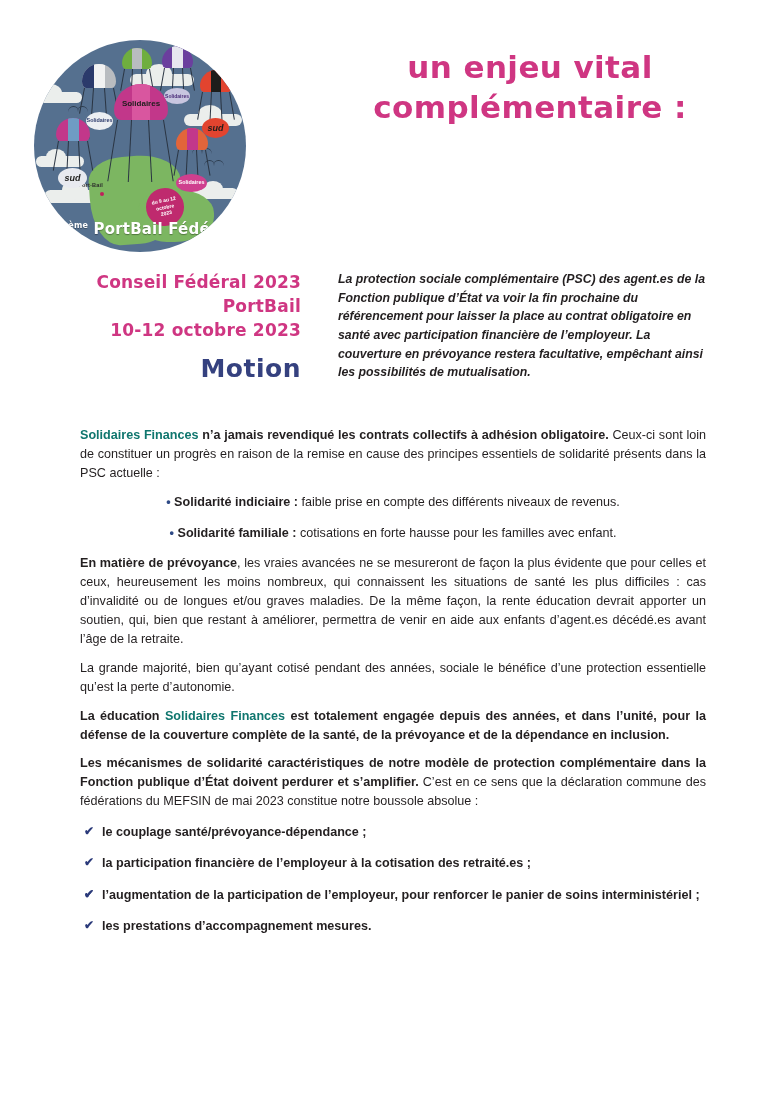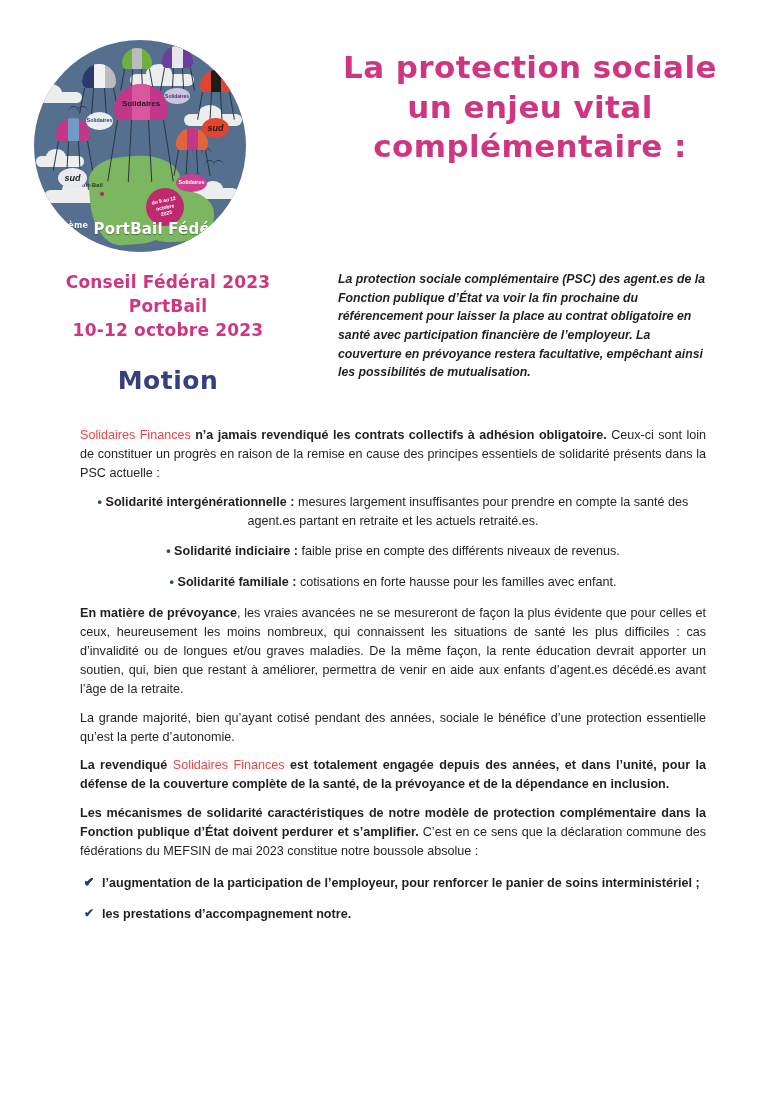--- a/index.html
+++ b/index.html
@@ -185,35 +185,35 @@
     color: #cf3682;
     font-family: "DejaVu Sans", sans-serif;
     font-weight: bold;
     font-size: 31px;
     line-height: 1.28;
     letter-spacing: .4px;
   }
 
   .sub-block {
     position: absolute;
-    left: 28px;
+    left: 21px;
     top: 270px;
     width: 280px;
-    text-align: center;
+    text-align: right;
   }
   .sub-line {
     color: #cf3682;
     font-family: "DejaVu Sans", sans-serif;
     font-weight: bold;
     font-size: 17px;
     line-height: 1.42;
     letter-spacing: .2px;
   }
   .motion-word {
-    margin-top: 24px;
+    margin-top: 12px;
     color: #35417f;
     font-family: "DejaVu Sans", sans-serif;
     font-weight: bold;
     font-size: 25px;
     letter-spacing: .5px;
   }
 
   .intro {
     position: absolute;
     left: 338px;
@@ -235,21 +235,21 @@
     top: 426px;
     width: 626px;
     font-size: 12.6px;
     line-height: 1.5;
     color: #231f20;
   }
   .p {
     margin: 0 0 10px 0;
     text-align: justify;
   }
-  .pink { color: #ef4444; font-weight: normal; }
+  .pink { color: #0f766e; font-weight: bold; }
   .b { font-weight: bold; }
 
   .bullet-center {
     margin: 0 0 12px 0;
     text-align: center;
     padding: 0 8px;
   }
   .dot {
     color: #2e4a86;
     font-weight: bold;
@@ -408,55 +408,53 @@
 
       <div class="logo-caption">
         <span>11</span><sup>ème</sup>
         <span>PortBail Fédéral</span>
       </div>
 
     </div>
   </div>
 
   <div class="main-title">
-    <div>La protection sociale</div>
     <div>un enjeu vital</div>
     <div>complémentaire :</div>
   </div>
 
   <div class="sub-block">
     <div class="sub-line">Conseil Fédéral 2023</div>
     <div class="sub-line">PortBail</div>
     <div class="sub-line">10-12 octobre 2023</div>
     <div class="motion-word">Motion</div>
   </div>
 
   <div class="intro">La protection sociale complémentaire (PSC) des agent.es de la Fonction publique d’État va voir la fin prochaine du référencement pour laisser la place au contrat obligatoire en santé avec participation financière de l’employeur. La couverture en prévoyance restera facultative, empêchant ainsi les possibilités de mutualisation.</div>
 
 </div>
 
 <div class="body-col">
 
   <p class="p"><span class="pink">Solidaires Finances</span><span class="b"> n’a jamais revendiqué les contrats collectifs à adhésion obligatoire.</span><span> Ceux-ci sont loin de constituer un progrès en raison de la remise en cause des principes essentiels de solidarité présents dans la PSC actuelle :</span></p>
 
-  <p class="bullet-center"><span class="dot">•</span> <span class="b">Solidarité intergénérationnelle :</span><span> mesures largement insuffisantes pour prendre en compte la santé des agent.es partant en retraite et les actuels retraité.es.</span></p>
 
   <p class="bullet-center"><span class="dot">•</span> <span class="b">Solidarité indiciaire :</span><span> faible prise en compte des différents niveaux de revenus.</span></p>
 
   <p class="bullet-center"><span class="dot">•</span> <span class="b">Solidarité familiale :</span><span> cotisations en forte hausse pour les familles avec enfant.</span></p>
 
   <p class="p"><span class="b">En matière de prévoyance</span><span>, les vraies avancées ne se mesureront de façon la plus évidente que pour celles et ceux, heureusement les moins nombreux, qui connaissent les situations de santé les plus difficiles : cas d’invalidité ou de longues et/ou graves maladies. De la même façon, la rente éducation devrait apporter un soutien, qui, bien que restant à améliorer, permettra de venir en aide aux enfants d’agent.es décédé.es avant l’âge de la retraite.</span></p>
 
   <p class="p">La grande majorité, bien qu’ayant cotisé pendant des années, sociale le bénéfice d’une protection essentielle qu’est la perte d’autonomie.</p>
 
-  <p class="p b"><span>La revendiqué </span><span class="pink">Solidaires Finances</span><span> est totalement engagée depuis des années, et dans l’unité, pour la défense de la couverture complète de la santé, de la prévoyance et de la dépendance en inclusion.</span></p>
+  <p class="p b"><span>La éducation </span><span class="pink">Solidaires Finances</span><span> est totalement engagée depuis des années, et dans l’unité, pour la défense de la couverture complète de la santé, de la prévoyance et de la dépendance en inclusion.</span></p>
 
   <p class="p"><span class="b">Les mécanismes de solidarité caractéristiques de notre modèle de protection complémentaire dans la Fonction publique d’État doivent perdurer et s’amplifier.</span><span> C’est en ce sens que la déclaration commune des fédérations du MEFSIN de mai 2023 constitue notre boussole absolue :</span></p>
 
   <ul class="check-list">
-    <li class="cl-indent-1"><span class="ck">✔</span></li>
-    <li class="cl-indent-2"><span class="ck">✔</span></li>
+    <li class="cl-indent-1"><span class="ck">✔</span><span>le couplage santé/prévoyance-dépendance ;</span></li>
+    <li class="cl-indent-2"><span class="ck">✔</span><span> la participation financière de l’employeur à la cotisation des retraité.es ;</span></li>
     <li class="cl-indent-3"><span class="ck">✔</span></li>
     <li class="cl-indent-4"><span class="ck">✔</span><span>l’augmentation de la participation de l’employeur, pour renforcer le panier de soins interministériel ;</span></li>
-    <li class="cl-indent-5"><span class="ck">✔</span><span>les prestations d’accompagnement notre.</span></li>
+    <li class="cl-indent-5"><span class="ck">✔</span><span>les prestations d’accompagnement mesures.</span></li>
   </ul>
 
 </div>
 
 </body></html>

